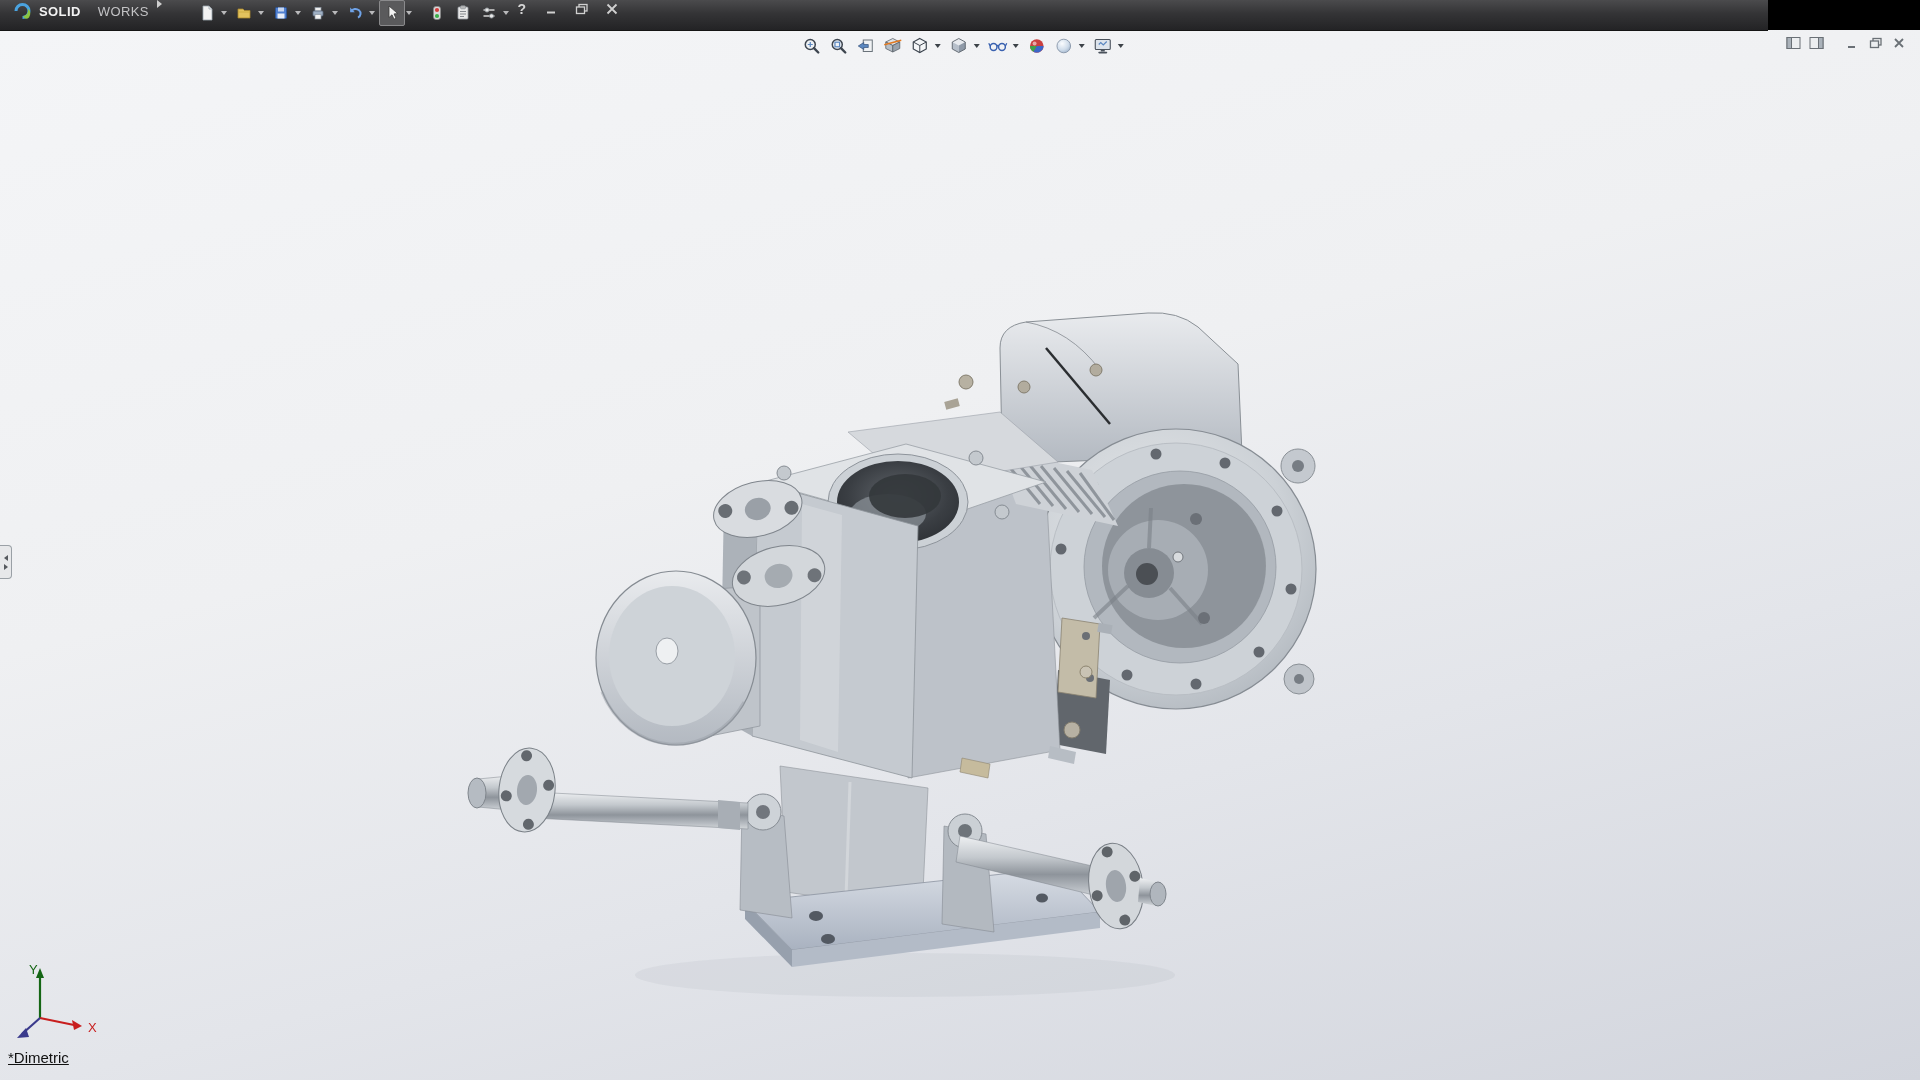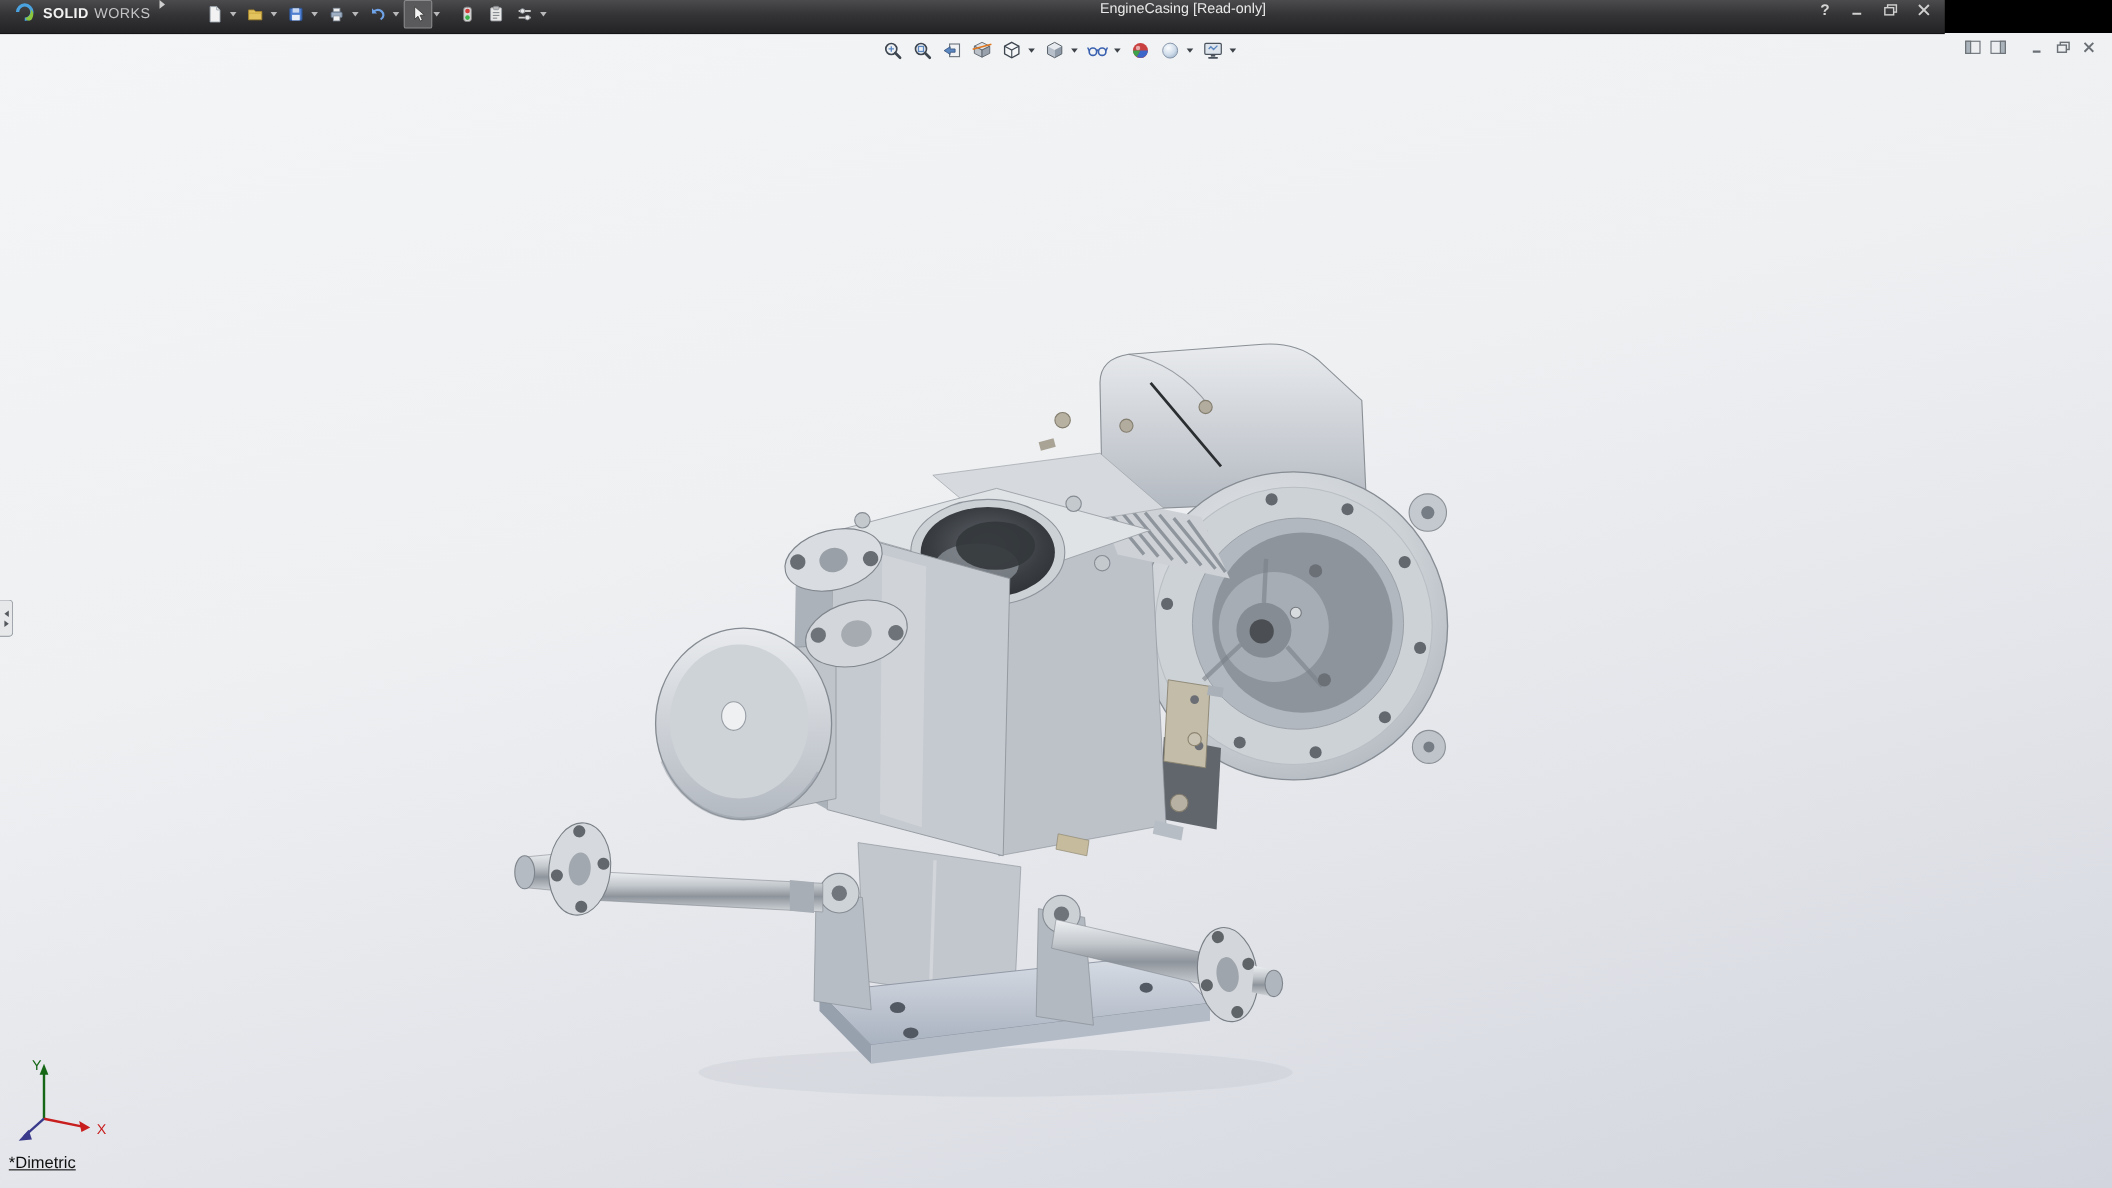--- a/index.html
+++ b/index.html
@@ -5,21 +5,21 @@
   html,body{margin:0;padding:0;}
   body{width:1920px;height:1080px;overflow:hidden;position:relative;
        font-family:"Liberation Sans",sans-serif;background:#000;}
 
   
   .titlebar{position:absolute;top:0;left:0;width:1768px;height:30px;z-index:20;
     background:linear-gradient(180deg,#4b4b4d 0%,#343436 45%,#232325 100%);
     border-bottom:1px solid #141414;display:flex;align-items:flex-start;}
   .brand{display:flex;align-items:center;margin-left:8px;gap:5px;}
   .brand-solid{color:#f2f2f2;font-weight:bold;font-size:13px;letter-spacing:.4px;}
-  .brand-works{color:#c3c3c5;font-size:13px;letter-spacing:.4px;}
+  .brand-works{color:#c3c3c5;font-size:13px;letter-spacing:.4px;margin-left:12px;}
   .menu-arrow{width:0;height:0;border-top:4px solid transparent;border-bottom:4px solid transparent;
     border-left:5px solid #cfcfcf;margin-left:8px;}
   .main-toolbar{display:flex;align-items:center;margin-left:32px;}
   .tb-btn{width:24px;height:24px;display:flex;align-items:center;justify-content:center;
     border:1px solid transparent;border-radius:2px;}
   .tb-btn.active{background:#5a5a5c;border:1px solid #8a8a8c;}
   .caret-d{width:0;height:0;border-left:3.5px solid transparent;border-right:3.5px solid transparent;
     border-top:4px solid #b9b9bb;margin:0 4px 0 1px;}
   .tb-gap{width:8px;}
   .win-title{flex:1;text-align:center;color:#e9e9e9;font-size:13px;white-space:nowrap;}
@@ -145,21 +145,20 @@
       <svg width="18" height="18" viewBox="0 0 18 18">
         <line x1="3.5" y1="6" x2="14.5" y2="6" stroke="#cccccc" stroke-width="1.6"></line>
         <circle cx="7" cy="6" r="2.1" fill="#e8e8e8" stroke="#8f959b" stroke-width="0.8"></circle>
         <line x1="3.5" y1="12" x2="14.5" y2="12" stroke="#cccccc" stroke-width="1.6"></line>
         <circle cx="11.5" cy="12" r="2.1" fill="#e8e8e8" stroke="#8f959b" stroke-width="0.8"></circle>
       </svg>
     </div>
     <div class="caret-d"></div>
   </div>
 
-  <div class="win-title">EngineCasing [Read-only]</div>
 
   <div class="win-controls">
     <div class="wc">
       <span class="help-glyph">?</span>
     </div>
     <div class="wc">
       <svg width="14" height="12" viewBox="0 0 14 12">
         <line x1="2" y1="9.5" x2="10" y2="9.5" stroke="#d0d0d0" stroke-width="2"></line>
       </svg>
     </div>

